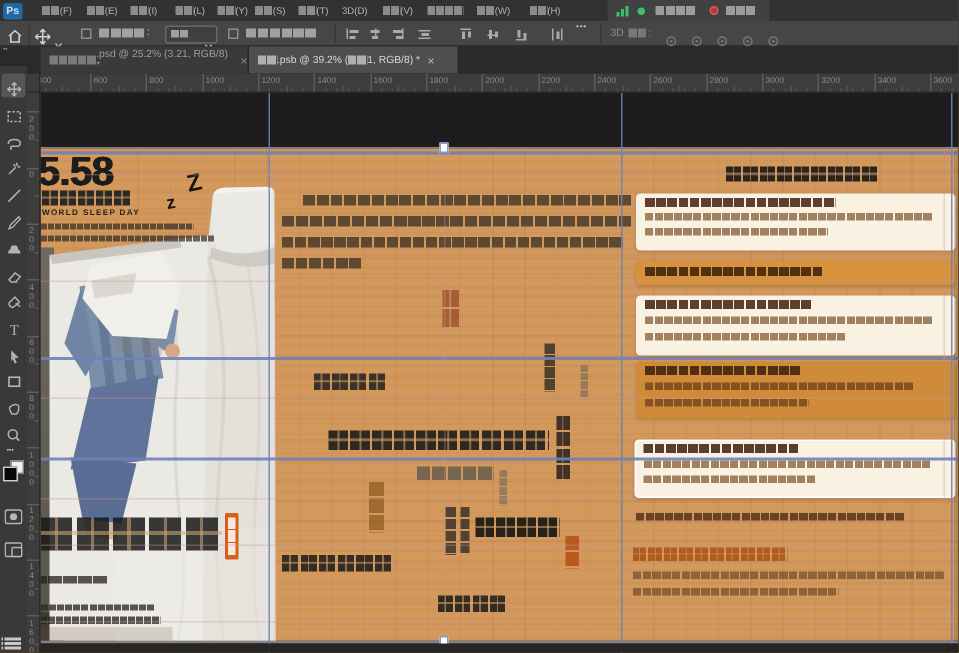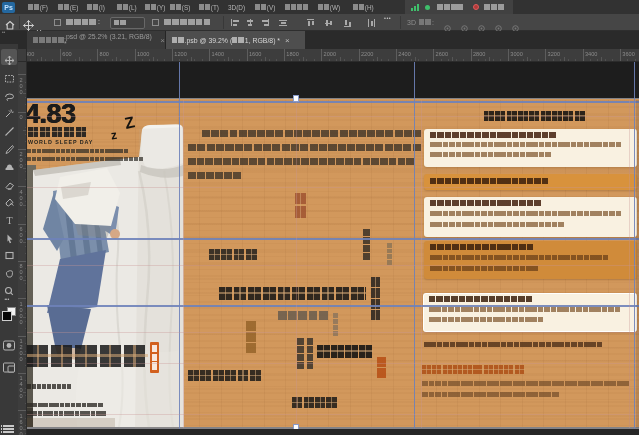--- a/index.html
+++ b/index.html
@@ -228,21 +228,21 @@
 <circle cx="88" cy="135" r="5" fill="#d6a886"></circle>
 <path d="M33,160 L79,151 L70,208 L20,214 Z" fill="#60739b"></path>
 <path d="M20,206 L64,210 L54,250 L28,247 Z" fill="#596c93"></path>
 <path d="M28,247 L54,250 L50,261 L31,258 Z" fill="#cdb6a2"></path>
 <path d="M33,78 L80,69 L93,94 L84,127 L48,125 L28,100 Z" fill="#f1efe9"></path>
 <path d="M48,125 L84,127 L80,139 L51,136 Z" fill="rgba(140,135,125,0.3)"></path>
 <path d="M34,88 L64,83 L61,96 L36,100 Z" fill="rgba(160,155,145,0.28)"></path>
 <path d="M56,252 Q80,244 110,250 Q140,256 156,250 L156,328 L50,328 Q46,282 56,252 Z" fill="#eeece7" opacity="0.55"></path>
 <path d="M112,30 L157,28 L157,329 L108,329 Z" fill="rgba(185,178,165,0.13)"></path>
 </svg>
-    <div style="position:absolute;left:25px;top:100px;font-size:27px;line-height:28.35px;color:#1c1c1c;font-weight:700;letter-spacing:-0.5px;white-space:pre;text-shadow:0.5px 0 #1c1c1c,-0.4px 0 #1c1c1c;">4.83</div>
+    <div style="position:absolute;left:25px;top:100px;font-size:27px;line-height:28.35px;color:#1c1c1c;font-weight:700;letter-spacing:-0.5px;white-space:pre;text-shadow:0.5px 0 #1c1c1c,-0.4px 0 #1c1c1c;">5.58</div>
     <div style="position:absolute;left:28px;top:126.5px;width:60.0px;height:10.2px;background:linear-gradient(180deg,transparent 0 42%,rgba(213,168,118,0.55) 42% 53%,transparent 53%),repeating-linear-gradient(90deg,transparent 0 4.70px,rgba(213,168,118,0.55) 4.70px 5.74px,transparent 5.74px 12.00px),repeating-linear-gradient(90deg,rgba(28,28,28,0.9) 0 10.44px,transparent 10.44px 12.00px);"></div>
     <div style="position:absolute;left:28px;top:139.5px;font-size:5.4px;line-height:5.670000000000001px;color:#26241f;font-weight:700;letter-spacing:0.9px;white-space:pre;">WORLD SLEEP DAY</div>
     <div style="position:absolute;left:27px;top:148.5px;width:101.8px;height:4.0px;background:repeating-linear-gradient(90deg,rgba(45,42,36,0.7) 0 4.22px,transparent 4.22px 4.85px);"></div>
     <div style="position:absolute;left:27px;top:156.8px;width:116.4px;height:4.0px;background:repeating-linear-gradient(90deg,rgba(45,42,36,0.7) 0 4.22px,transparent 4.22px 4.85px);"></div>
     <div style="position:absolute;left:111px;top:129px;font-size:12px;line-height:12.600000000000001px;color:#15130f;font-weight:800;white-space:pre;transform:rotate(-8deg);">z</div>
     <div style="position:absolute;left:125px;top:115px;font-size:16px;line-height:16.8px;color:#15130f;font-weight:800;white-space:pre;transform:rotate(-12deg);">Z</div>
     <div style="position:absolute;left:27px;top:345px;width:121.0px;height:22.0px;background:linear-gradient(180deg,transparent 0 42%,rgba(213,168,118,0.55) 42% 53%,transparent 53%),repeating-linear-gradient(90deg,transparent 0 9.58px,rgba(213,168,118,0.55) 9.58px 11.71px,transparent 11.71px 24.20px),repeating-linear-gradient(90deg,rgba(24,24,24,0.85) 0 21.30px,transparent 21.30px 24.20px);"></div>
     <div style="position:absolute;left:149.5px;top:342px;width:9px;height:31px;background:#d2601e;border-radius:1px;"></div>
     <div style="position:absolute;left:151.5px;top:344.5px;width:5.5px;height:25.8px;background:repeating-linear-gradient(180deg,rgba(255,255,255,0.85) 0 7.48px,transparent 7.48px 8.60px);"></div>
     <div style="position:absolute;left:27px;top:418px;width:88px;height:9px;background:rgba(120,90,60,0.2);"></div>

